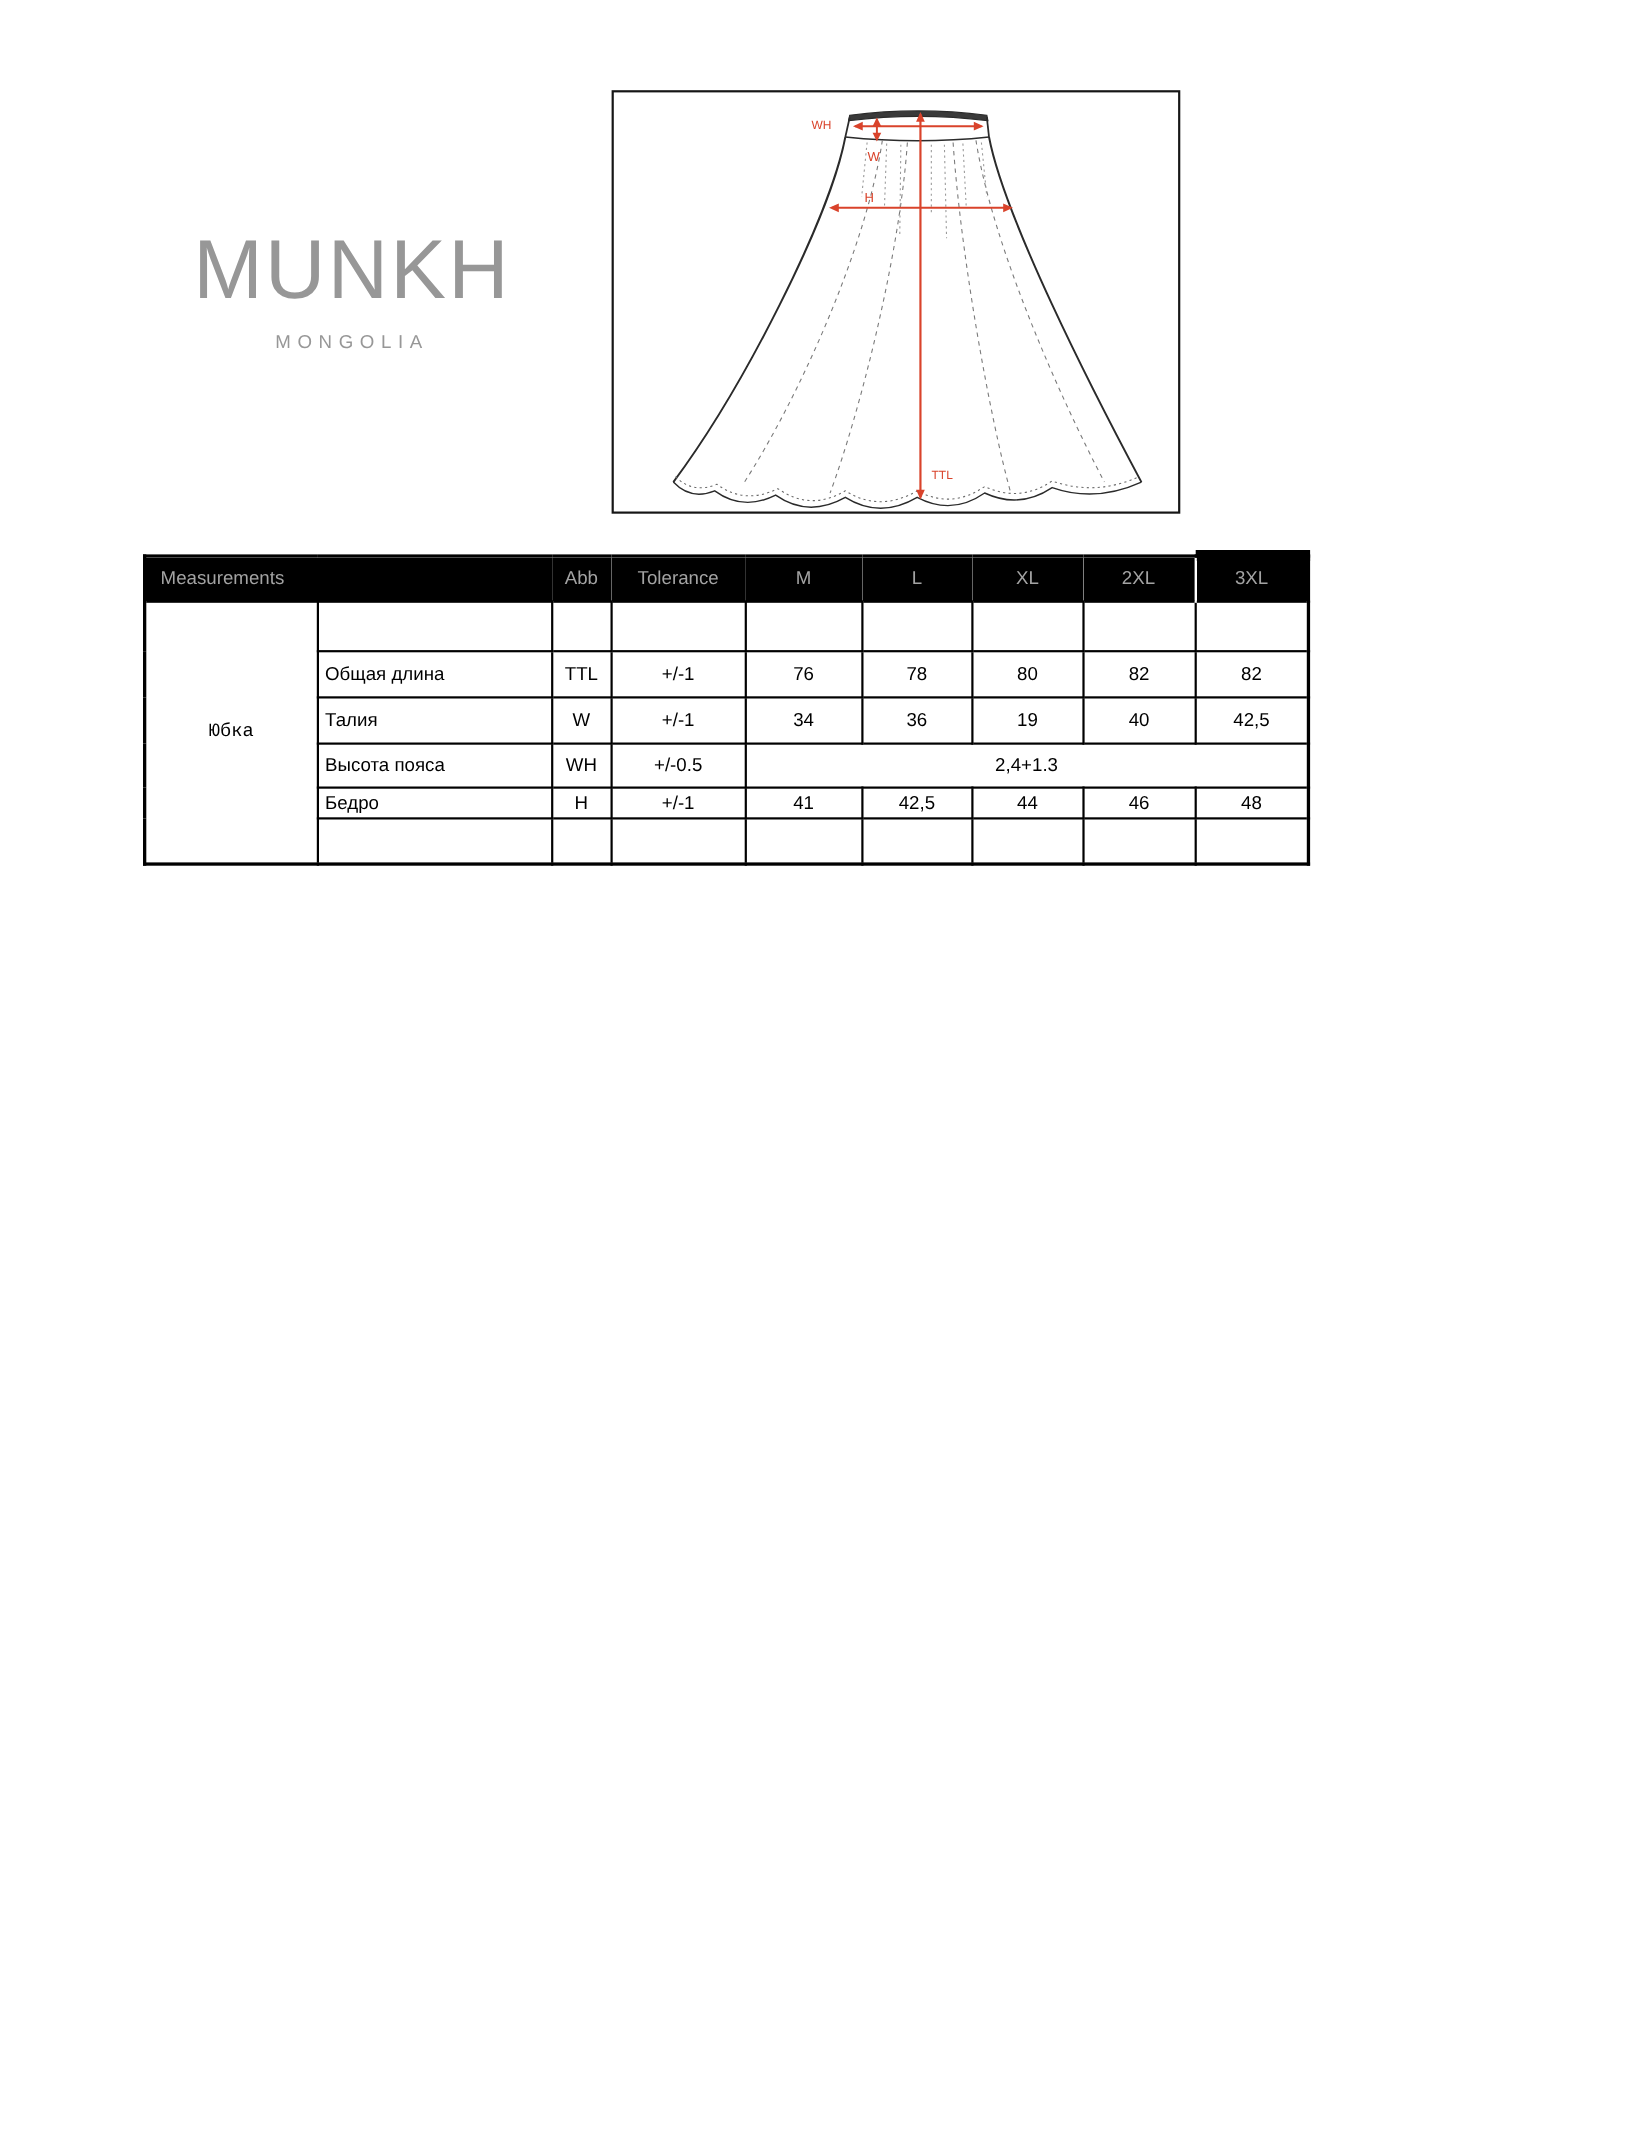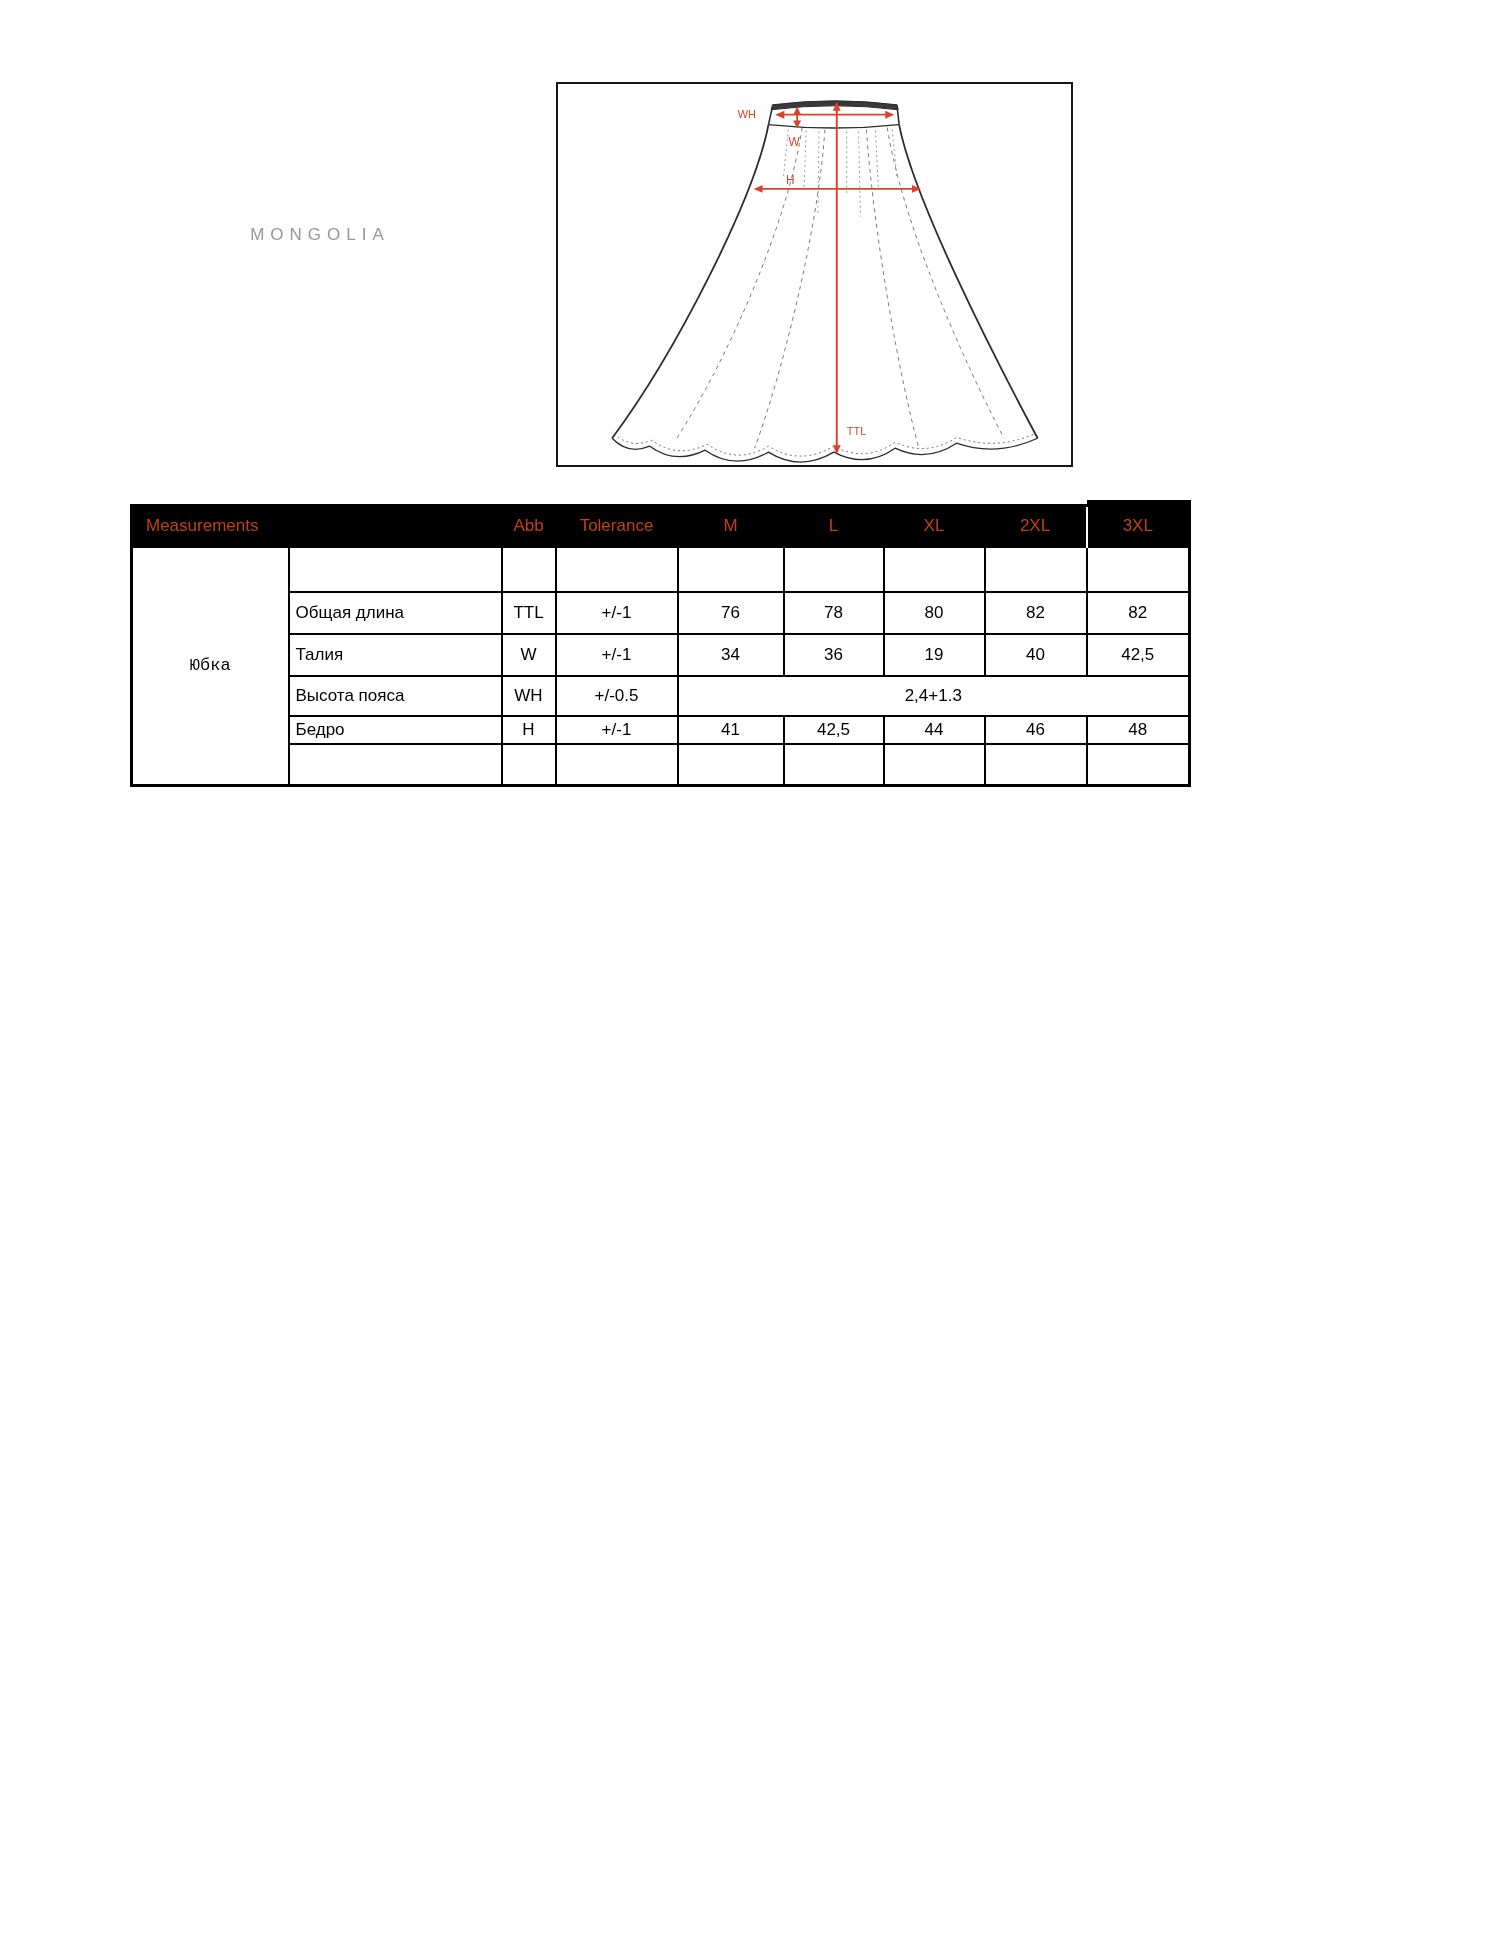--- a/index.html
+++ b/index.html
@@ -21,41 +21,42 @@
   .diagram-box svg { display:block; width:100%; height:100%; }
 
   
   .meas-table {
     position:absolute; left:130px; top:504px;
     border-collapse:collapse; table-layout:fixed; width:1058px;
     font-size:17px; border:3px solid #000;
   }
   .meas-table thead tr { height:41px; }
   .meas-table th {
-    background:#000; color:#c2410c; font-weight:normal; border:0;
+    background:#000; color:#a3a3a3; font-weight:normal; border:0;
     text-align:center; vertical-align:middle; overflow:hidden; white-space:nowrap;
   }
   .meas-table th.h-meas { text-align:left; padding-left:13px; }
   .meas-table th.h-3xl  { border-left:2px solid #fff; }
   .meas-table td {
     border:2px solid #000; text-align:center; vertical-align:middle;
     overflow:hidden; white-space:nowrap; padding:0;
   }
   .meas-table td.name { text-align:left; padding-left:6px; }
   .meas-table td.cat  { text-align:center; }
   tr.r0 { height:45px;font-family:Liberation Mono, monospace; } tr.r1 { height:42px;margin-top:29px; } tr.r2 { height:42px; }
   tr.r3 { height:40px; } tr.r4 { height:28px; } tr.r5 { height:42px; }
 
   
   .header-bump { position:absolute; left:1087px; top:500px; width:104px; height:10px; background:#000; }
 </style>
 </head>
 <body>
 
 <div class="logo">
+  <div class="logo-title">MUNKH</div>
   <div class="logo-sub">MONGOLIA</div>
 </div>
 
 <div class="diagram-box">
   <svg viewBox="0 0 517 385">
 
     <g>
       <path d="M216,21 Q279,13 342,21 L343,26 Q279,18 215,26 Z" fill="#3a3a3a" stroke="#2b2b2b" stroke-width="1"></path>
       <path d="M212,41 Q279,48 344,41" fill="none" stroke="#2b2b2b" stroke-width="1.4"></path>
       <path d="M216,23 L212,41" fill="none" stroke="#2b2b2b" stroke-width="1.6"></path>

